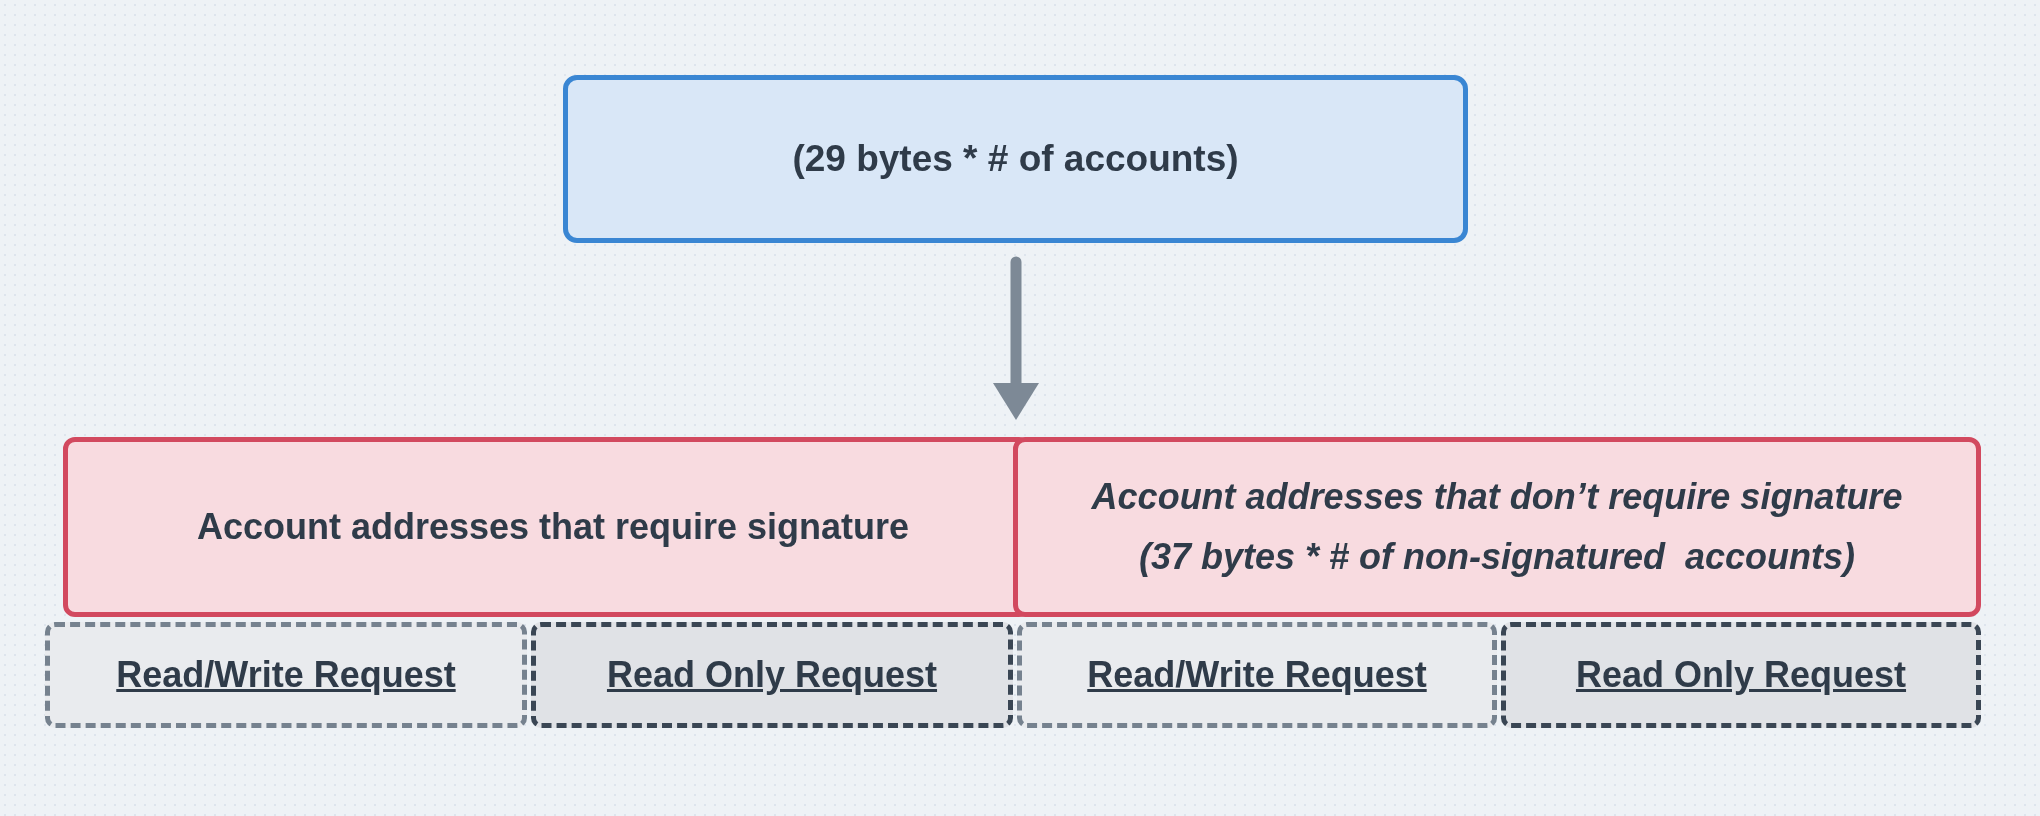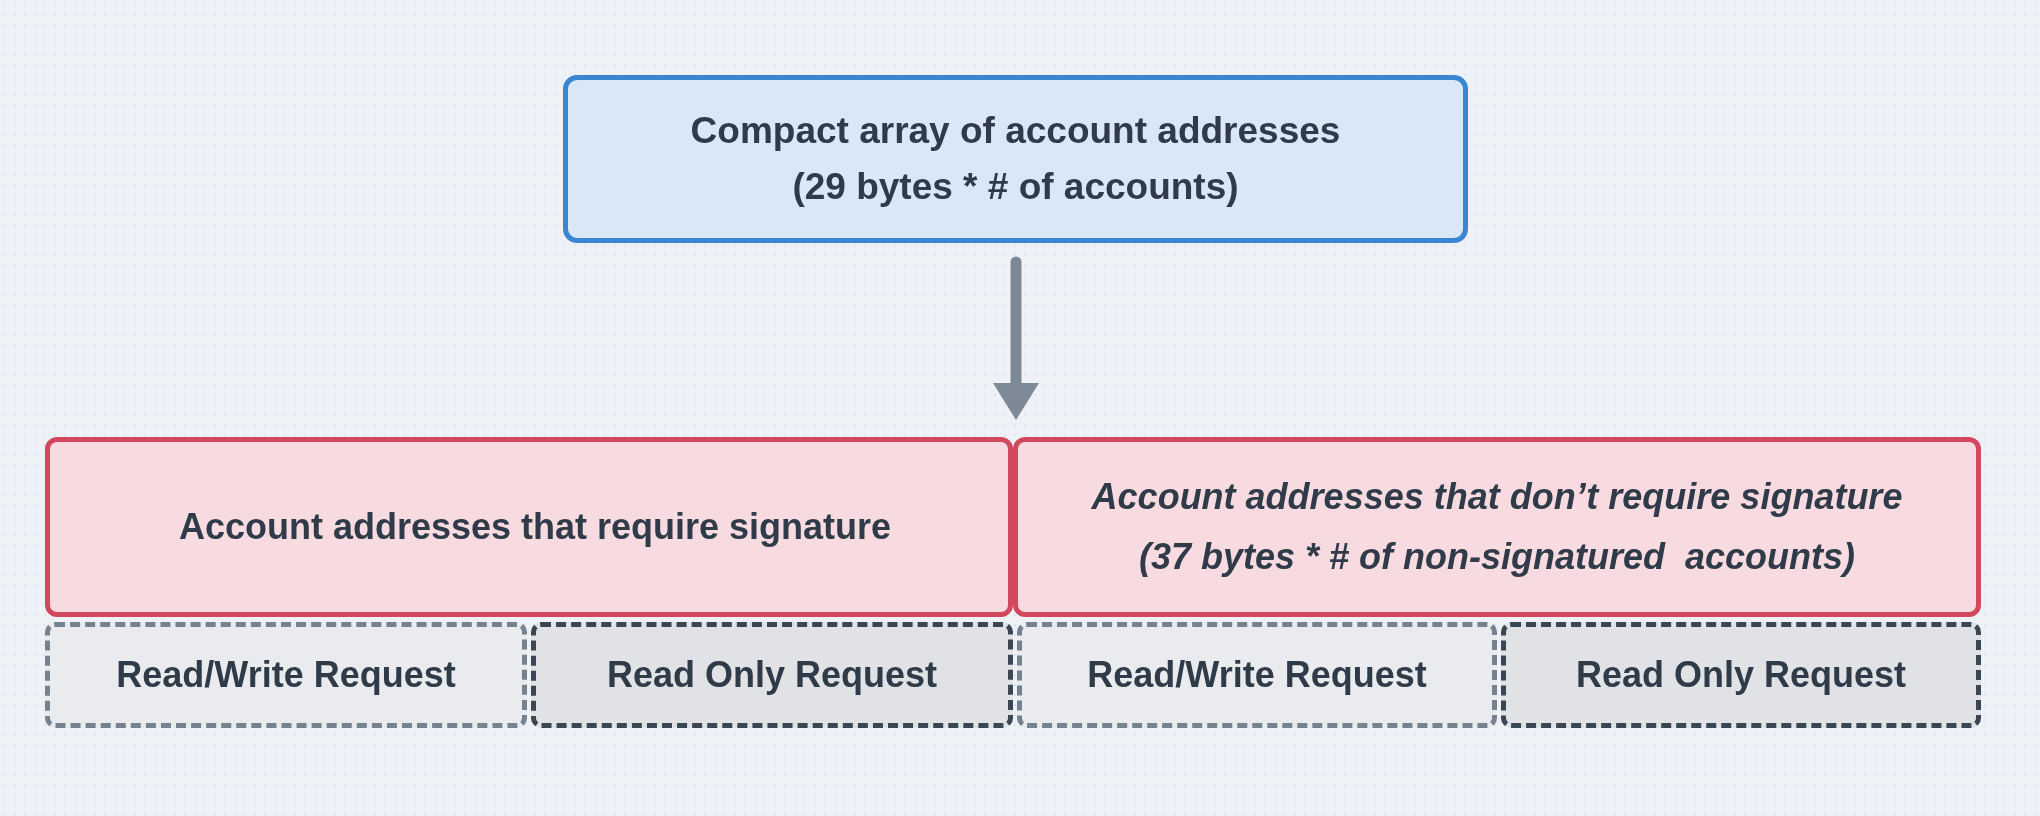--- a/index.html
+++ b/index.html
@@ -43,28 +43,29 @@
   }
   .box-pink {
     top: 437px;
     height: 180px;
     background: #f8dbe0;
     border: 5px solid #d2495f;
     border-radius: 12px;
     font-size: 36px;
     line-height: 60px;
   }
-  .box-pink.left  { left: 45px;   width: 968px; padding-left: 12px; }
+  .box-pink.left  { left: 63px;   width: 968px; padding-left: 12px; }
   .box-pink.right { left: 1013px; width: 968px; font-style: italic; }
   .req {
     top: 622px;
     height: 106px;
     border-radius: 10px;
     font-size: 36px;
     line-height: 1.2;
+    text-decoration: underline;
   }
   .req.rw {
     background: #e9ebee;
     border: 5px dashed #76828f;
   }
   .req.ro {
     background: #e0e2e6;
     border: 5px dashed #3a4654;
   }
   .req.p1 { left: 45px;   width: 482px; }
@@ -78,21 +79,20 @@
     width: 60px;
     height: 176px;
   }
 </style>
 </head>
 <body>
 
 <div class="stage">
 
   <div class="node box-blue">
-    <div class="line">Compact array of account addresses</div>
     <div class="line">(29 bytes * # of accounts)</div>
   </div>
 
   <svg class="arrow" viewBox="0 0 60 176" xmlns="http://www.w3.org/2000/svg">
     <line x1="30" y1="10" x2="30" y2="134" stroke="#7d8996" stroke-width="11" stroke-linecap="round"></line>
     <polygon points="7,131 53,131 30,168" fill="#7d8996"></polygon>
   </svg>
 
   <div class="node box-pink left">
     <div class="line">Account addresses that require signature</div>

